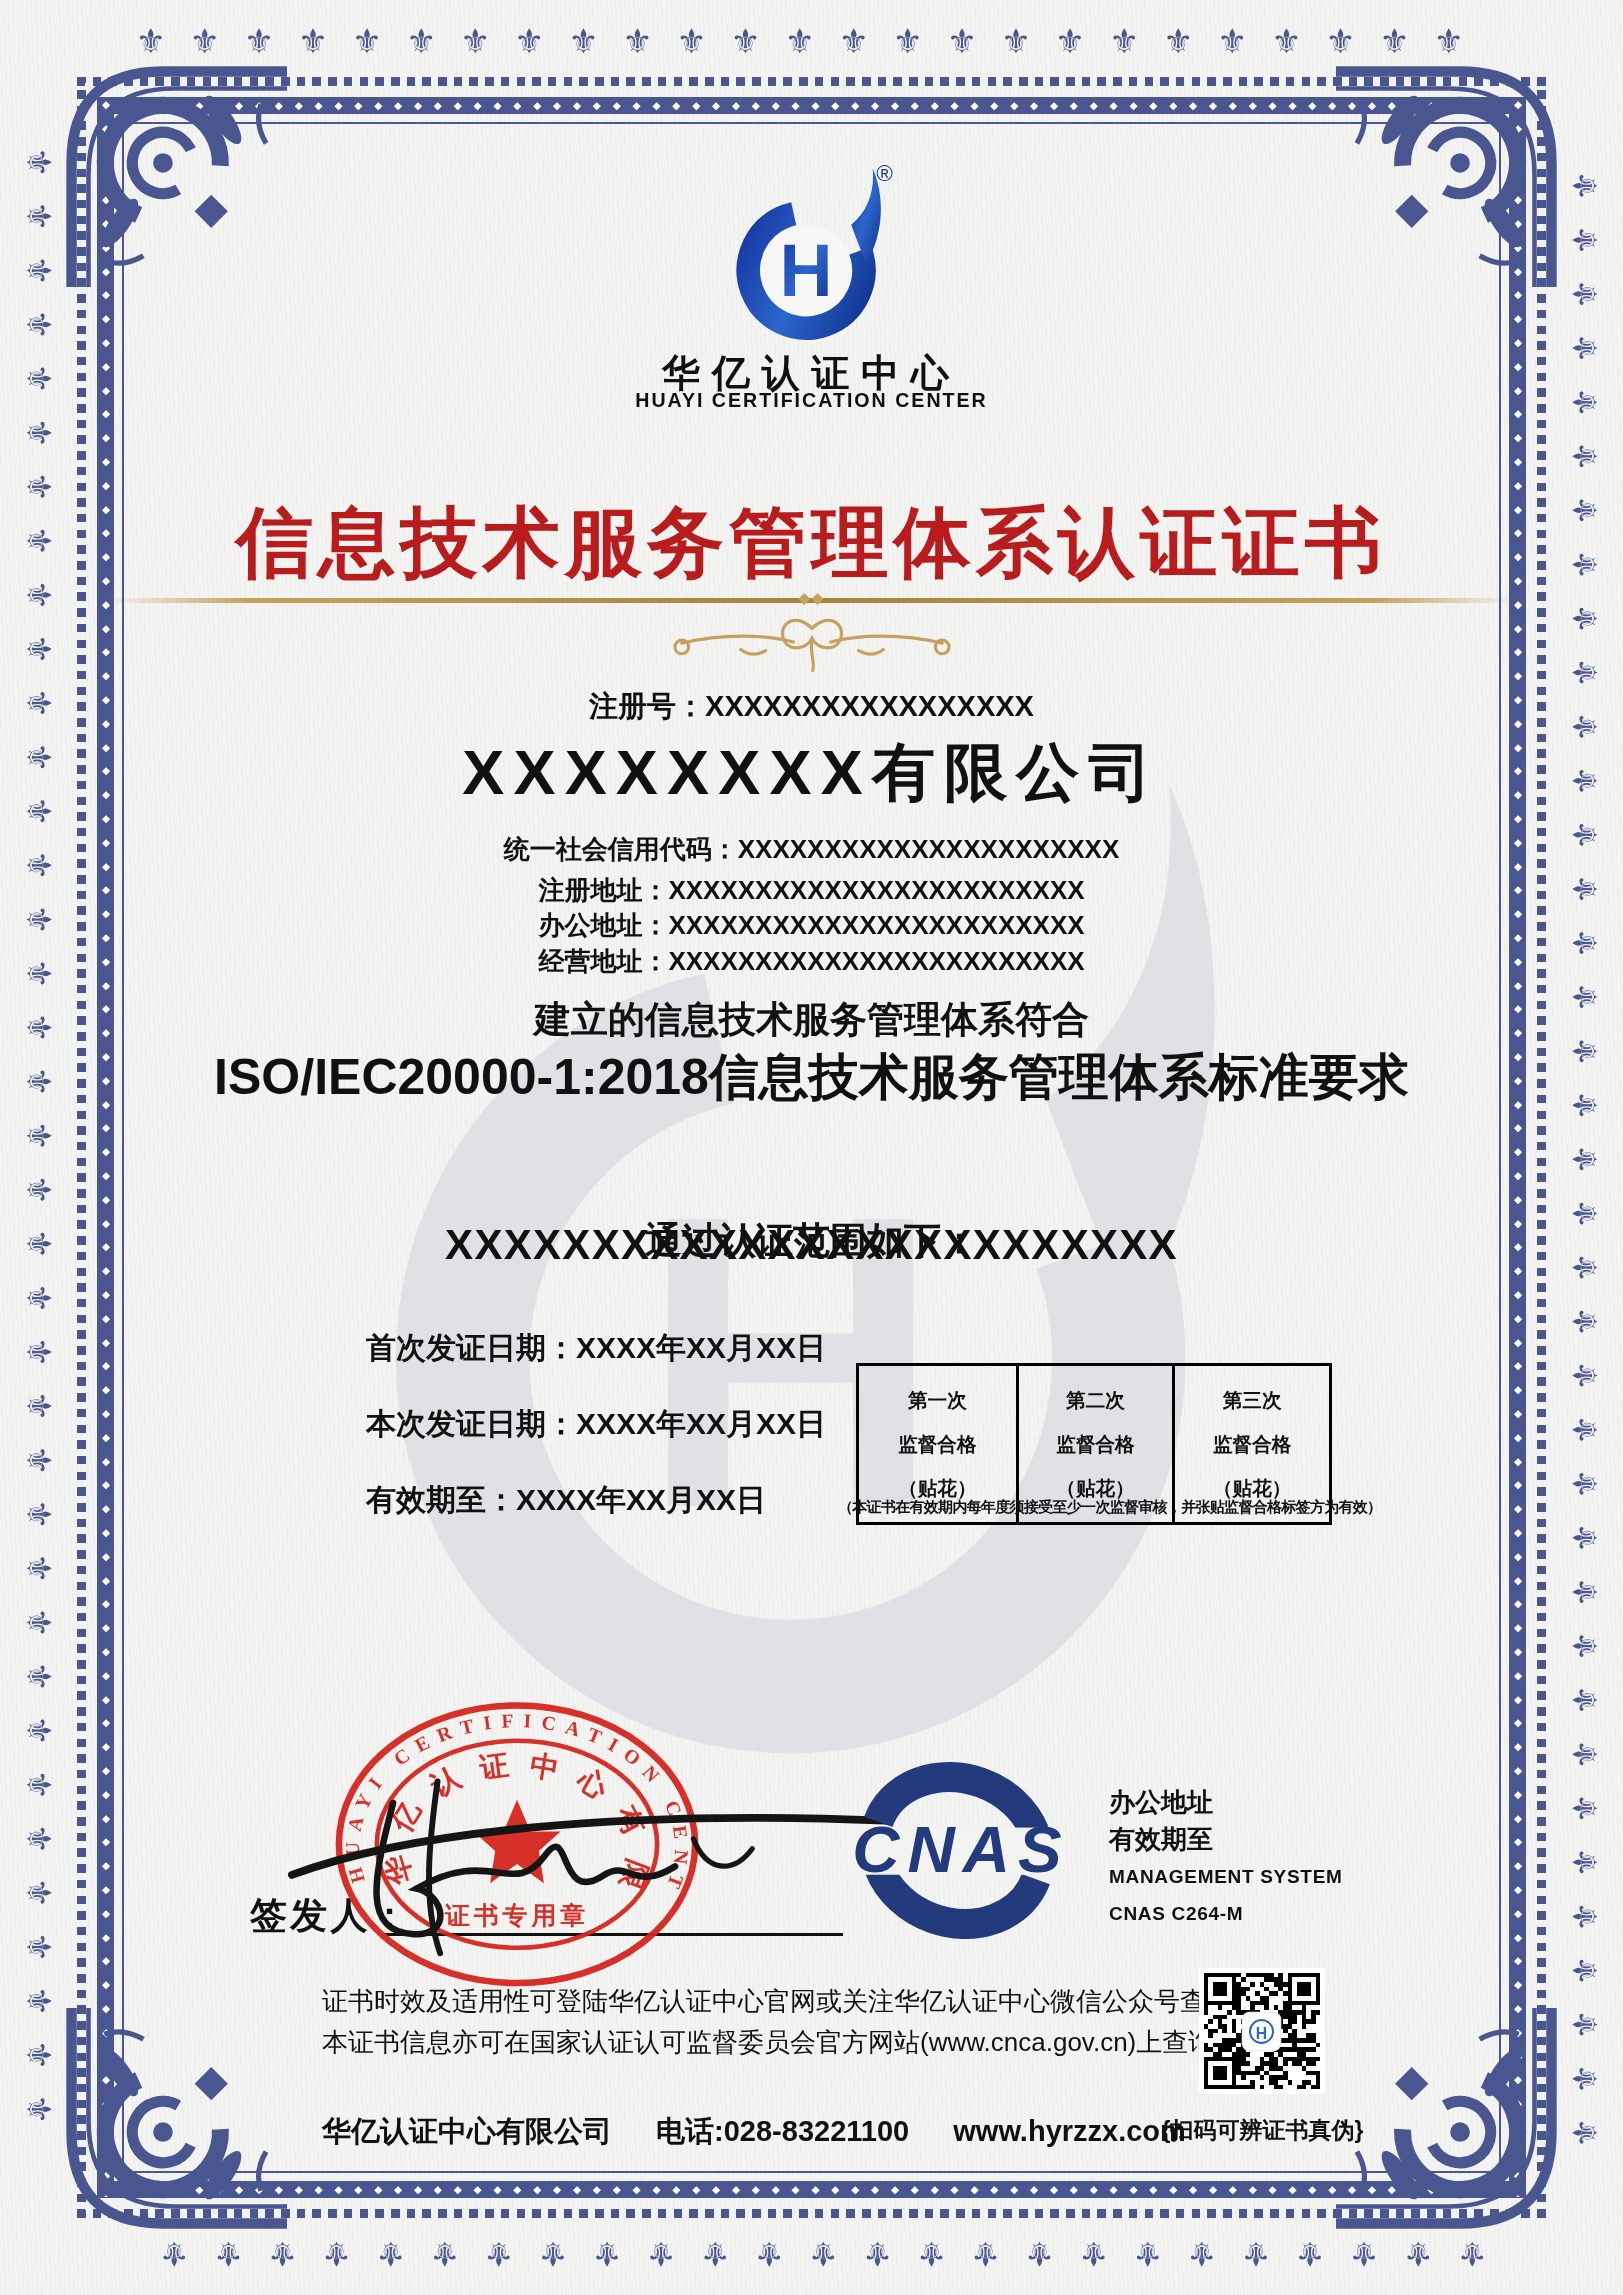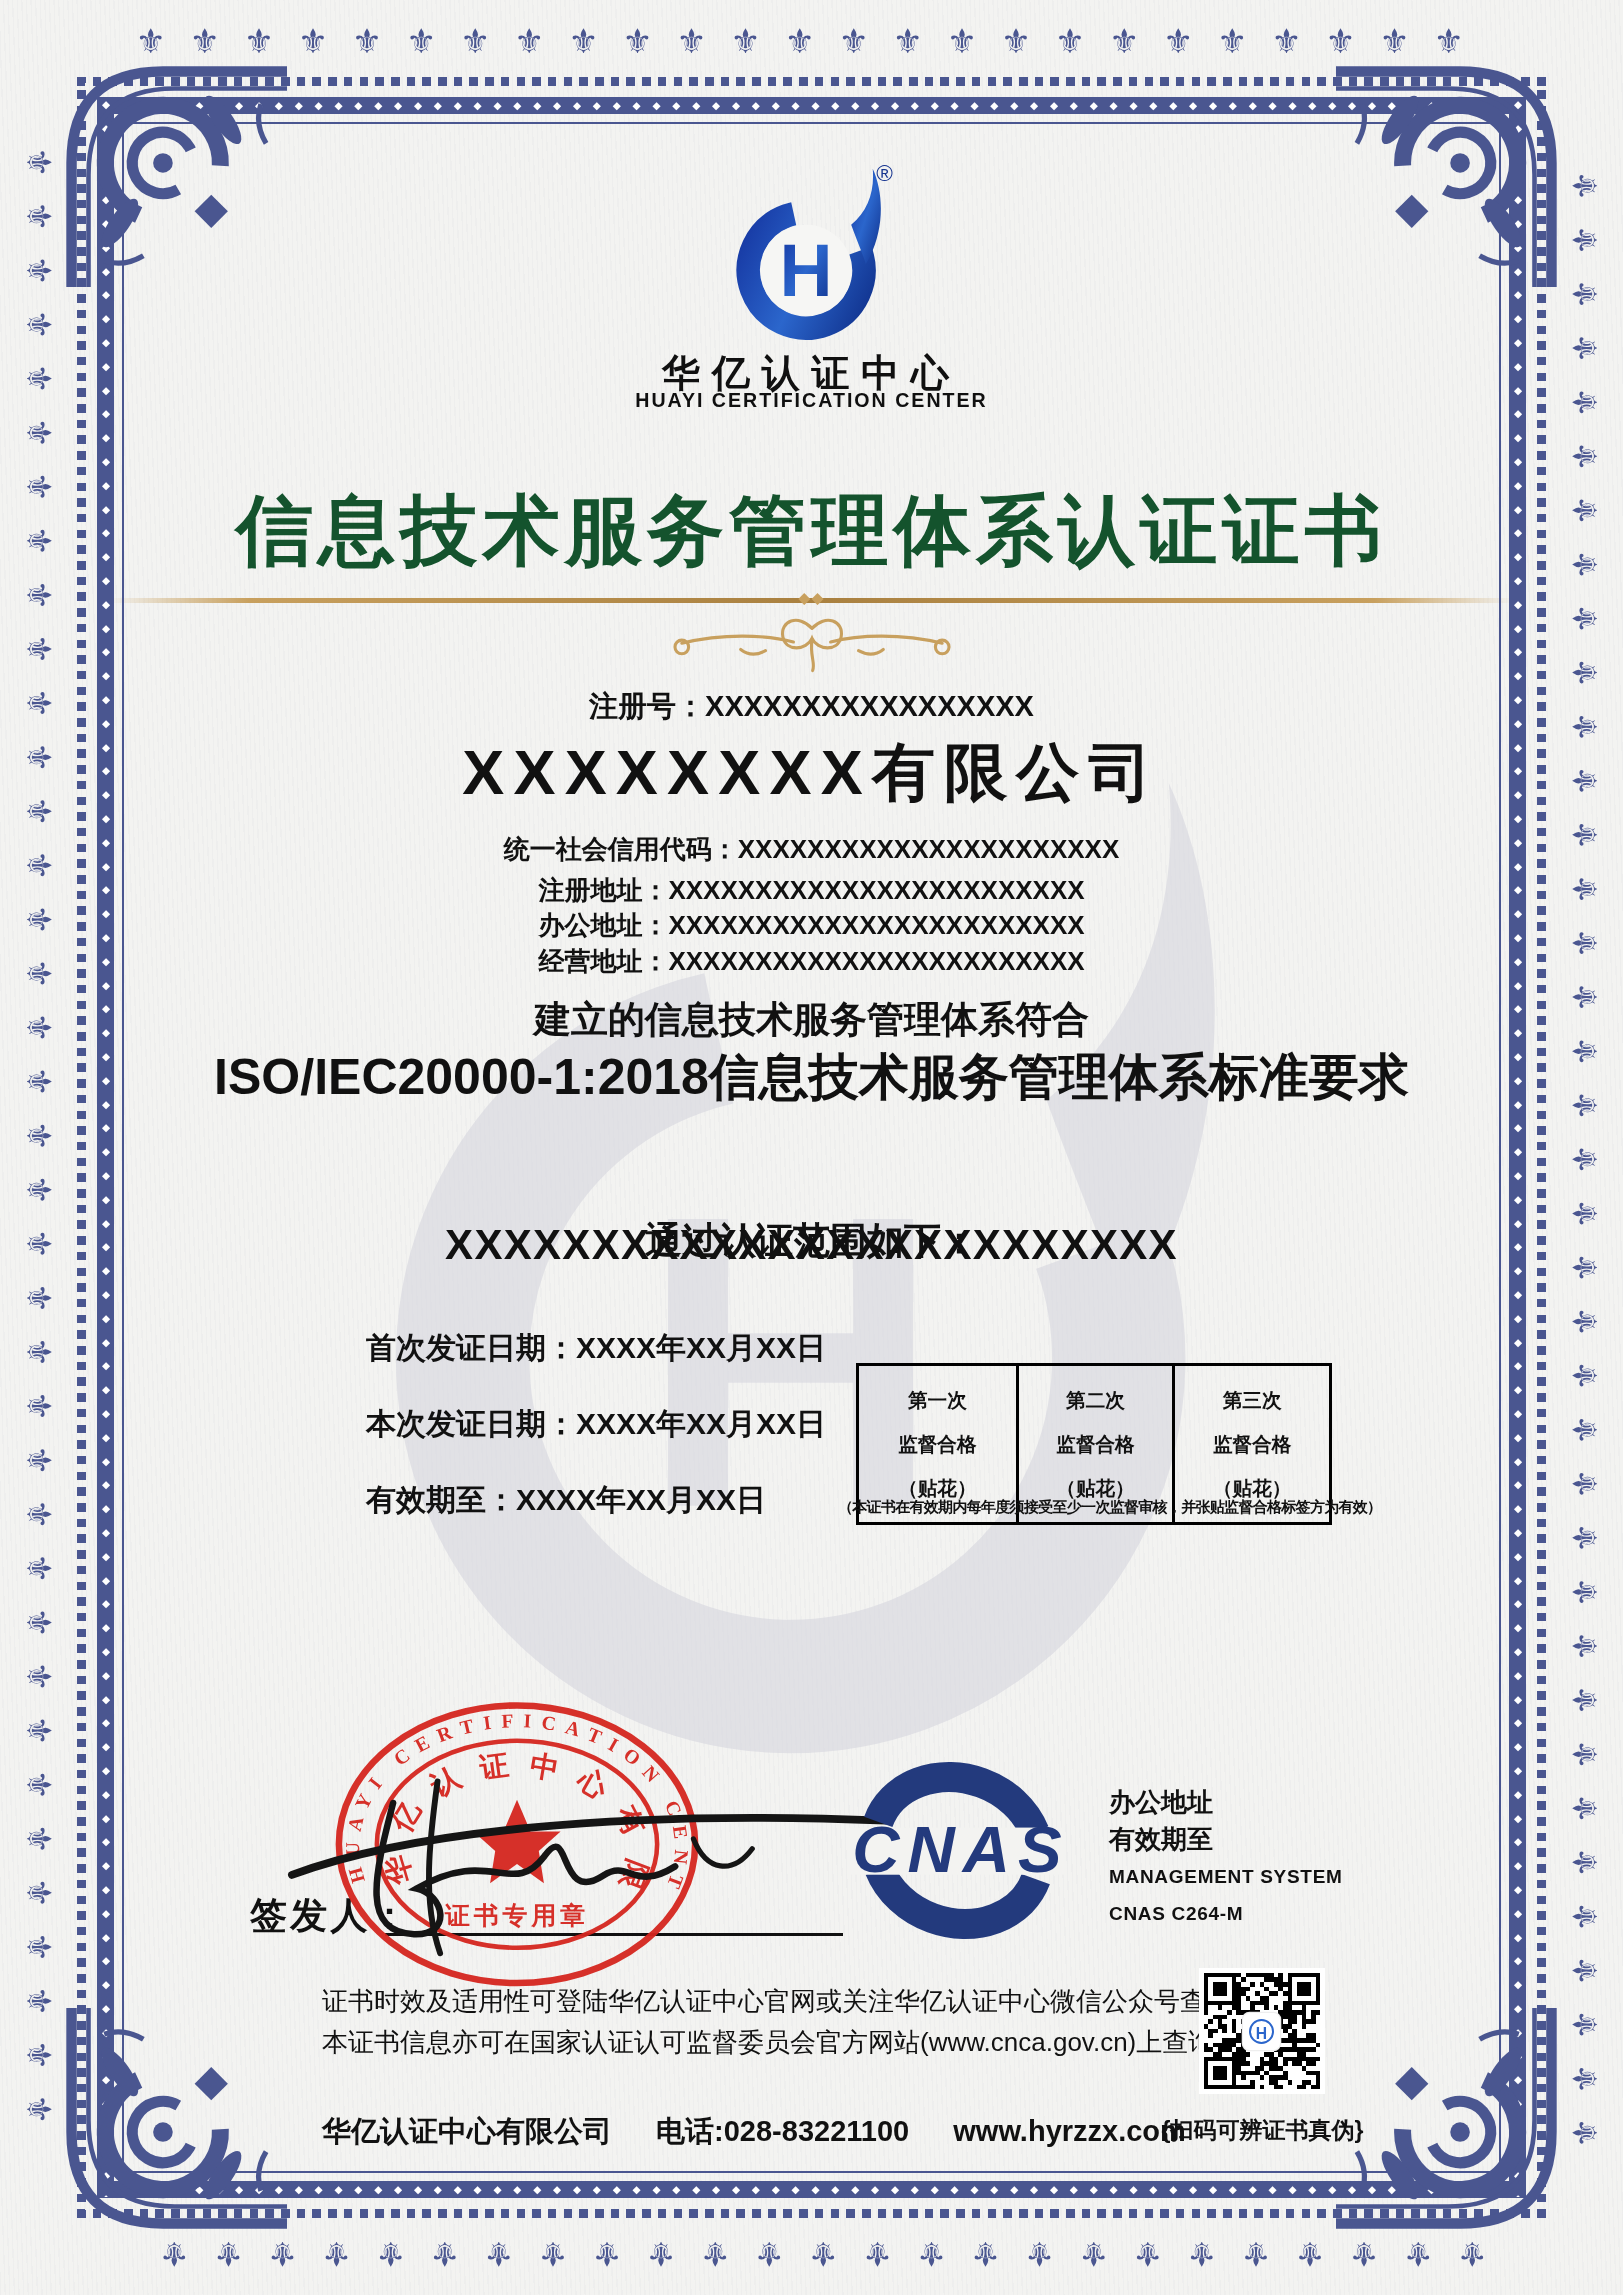--- a/index.html
+++ b/index.html
@@ -36,21 +36,21 @@
   .c-tr{right:65px;top:65px;transform:scaleX(-1);}
   .c-bl{left:65px;bottom:65px;transform:scaleY(-1);}
   .c-br{right:65px;bottom:65px;transform:scale(-1,-1);}
   
   .watermark{left:308px;top:733px;width:1021px;height:1112px;z-index:1;opacity:.62;}
   
   .ct{z-index:2;}
   .logo-svg{left:703px;top:160px;width:216px;height:196px;}
   .brand-cn{top:348px;font-size:38px;font-weight:800;letter-spacing:11.8px;color:#101010;}
   .brand-en{top:389px;font-size:19.6px;font-weight:800;letter-spacing:2px;color:#101010;}
-  .title{top:480px;font-size:77px;font-weight:900;letter-spacing:5.2px;color:#14532d;}
+  .title{top:492px;font-size:77px;font-weight:900;letter-spacing:5.2px;color:#b91c1c;}
   .gold-line{left:108px;right:108px;top:598px;height:4.6px;
       background:linear-gradient(90deg,rgba(200,160,94,0),#c8a05e 10%,#a9803f 50%,#c8a05e 90%,rgba(200,160,94,0));}
   .gold-nub{top:588px;font-size:15.7px;color:#c8a05e;letter-spacing:1.3px;}
   .flourish{left:50%;transform:translateX(-50%);top:611px;width:308px;height:62px;}
   .regline{top:687px;font-size:29px;font-weight:600;}
   .company{top:730px;font-size:63px;font-weight:900;letter-spacing:9.2px;}
   .credit{top:832px;font-size:26px;font-weight:600;}
   .addr1{top:873px;font-size:26px;font-weight:600;}
   .addr2{top:908px;font-size:26px;font-weight:600;}
   .addr3{top:944px;font-size:26px;font-weight:600;}

